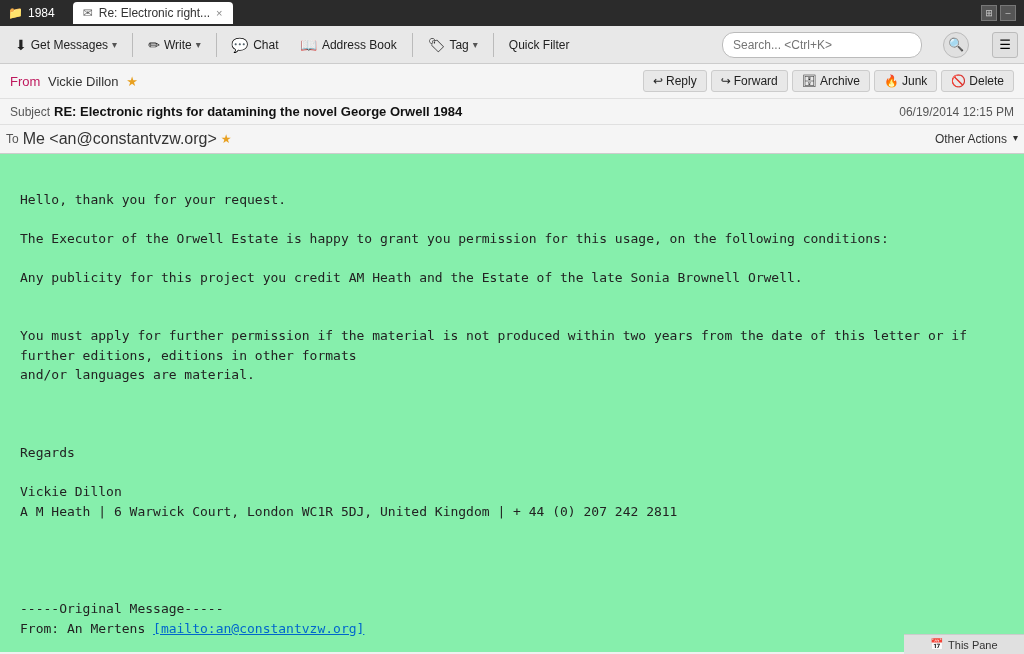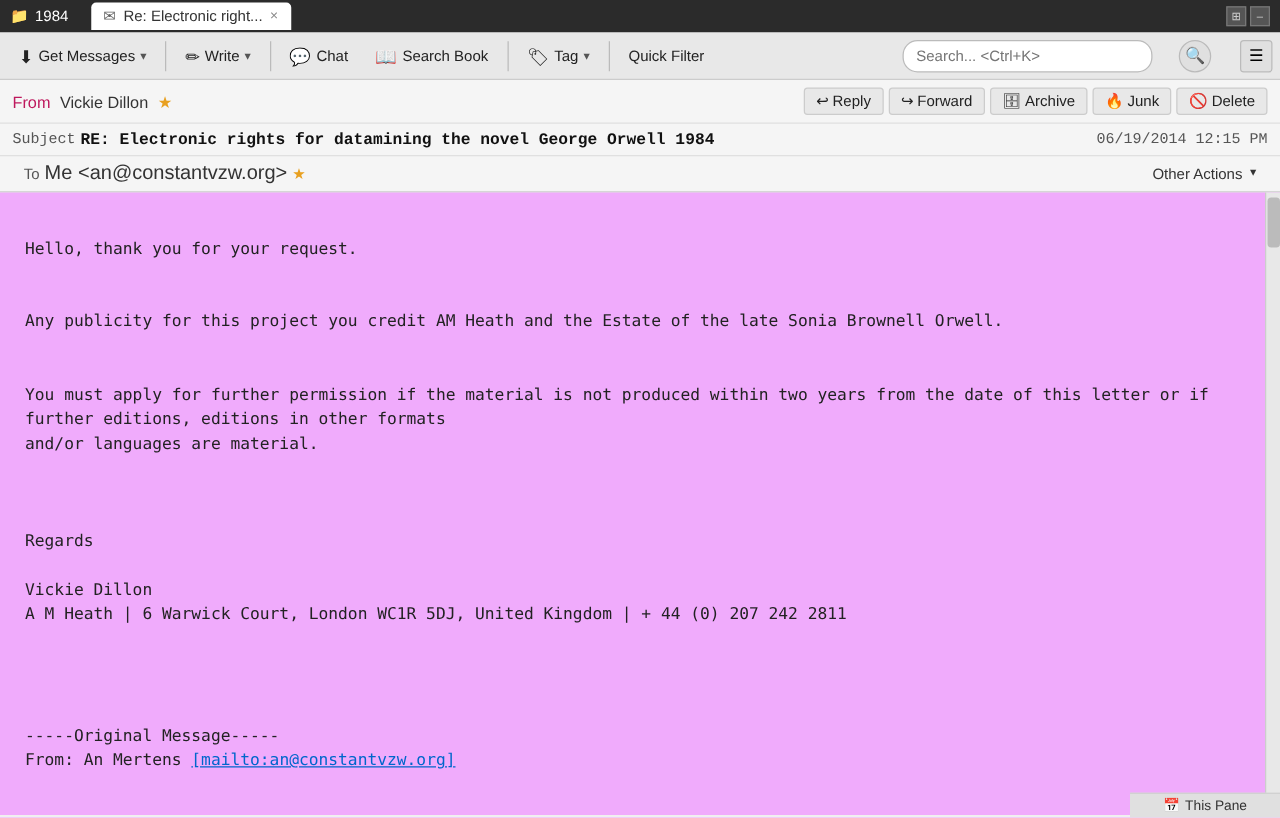--- a/index.html
+++ b/index.html
@@ -103,53 +103,53 @@
       border: 1px solid #ccc;
       border-radius: 3px;
       cursor: pointer;
       font-size: 12px;
       color: #222;
     }
     .action-btn .btn-icon { font-size: 12px; }
 
     #subject-row {
       display: flex;
-      align-items: flex-start;
+      align-items: flex-end;
       padding: 5px 10px;
       border-bottom: 1px solid #e0e0e0;
-      font-family: Liberation Mono, monospace;
     }
     #subject-label { color: #555; font-size: 12px; margin-right: 4px; }
     #subject-text { font-weight: bold; font-size: 13px; color: #111; flex: 1; }
     #date-text { font-size: 12px; color: #555; margin-left: auto; }
 
     #to-row {
       display: flex;
       align-items: center;
-      padding: 5px 19px;
+      padding: 5px 6px;
     }
     #to-label { color: #555; font-size: 12px; margin-right: 4px; }
     #to-addr { font-size: 16px; color: #333; }
     #to-star { color: #e8a020; margin-left: 4px; font-size: 12px; }
     #other-actions {
       margin-left: auto;
       display: flex;
       align-items: flex-start;
       gap: 3px;
       font-size: 12px;
       color: #333;
       cursor: pointer;
     }
     #other-actions .arrow { font-size: 10px; }
 
     
     #msg-body-container {
       display: flex;
       height: calc(654px - 26px - 38px - 92px);
-      background: #f0abfc;
+      background: #86efac;
+      flex-direction: column;
     }
     #msg-body {
       flex: 1;
       padding: 16px 20px;
       overflow-y: auto;
       font-size: 13px;
       line-height: 1.5;
       color: #222;
       font-family: monospace;
     }
@@ -214,21 +214,21 @@
     <span>Write</span>
     <span class="arrow">▾</span>
   </button>
   <div class="tb-separator"></div>
   <button class="tb-btn">
     <span class="icon">💬</span>
     <span>Chat</span>
   </button>
   <button class="tb-btn">
     <span class="icon">📖</span>
-    <span>Search Book</span>
+    <span>Address Book</span>
   </button>
   <div class="tb-separator"></div>
   <button class="tb-btn">
     <span class="icon">🏷</span>
     <span>Tag</span>
     <span class="arrow">▾</span>
   </button>
   <div class="tb-separator"></div>
   <button class="tb-btn">
     <span>Quick Filter</span>
@@ -292,20 +292,21 @@
     </div>
   </div>
 </div>
 
 <div id="msg-body-container">
   <div id="msg-body">
 
   <div>&nbsp;</div>
       <div>Hello, thank you for your request.</div>
       <div>&nbsp;</div>
+      <div>The Executor of the Orwell Estate is  happy to grant you permission for this usage, on the following conditions:</div>
       <div>&nbsp;</div>
       <div>Any publicity for this project you credit AM Heath and the Estate of the late Sonia Brownell Orwell.</div>
       <div>&nbsp;</div>
       <div>&nbsp;</div>
       <div>You must apply for further permission if the material is not produced within two years from the date of this letter or if further editions, editions in other formats</div>
       <div>and/or languages are material.</div>
       <div>&nbsp;</div>
       <div>&nbsp;</div>
       <div>&nbsp;</div>
       <div>Regards</div>

